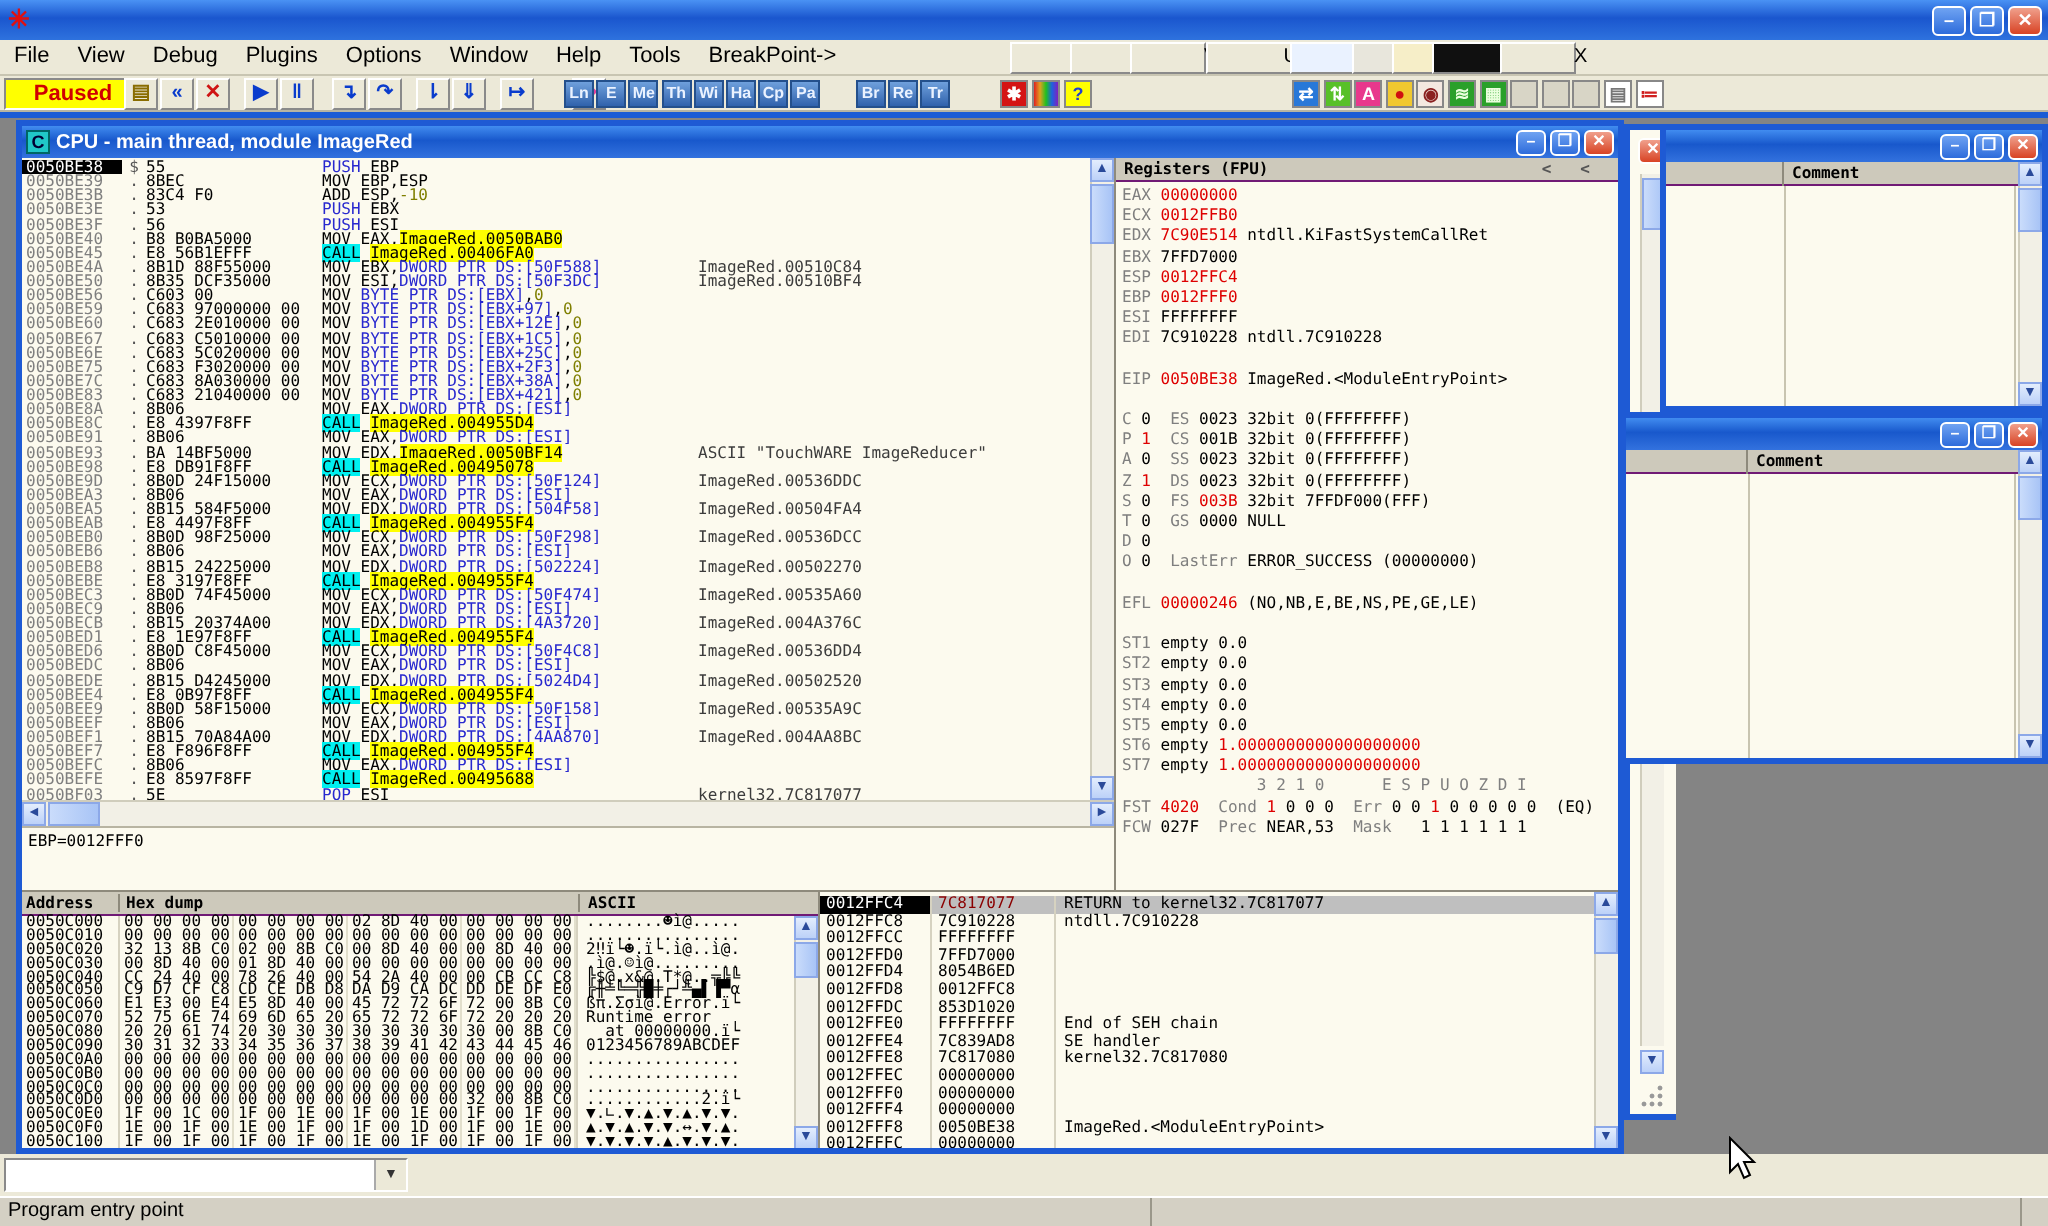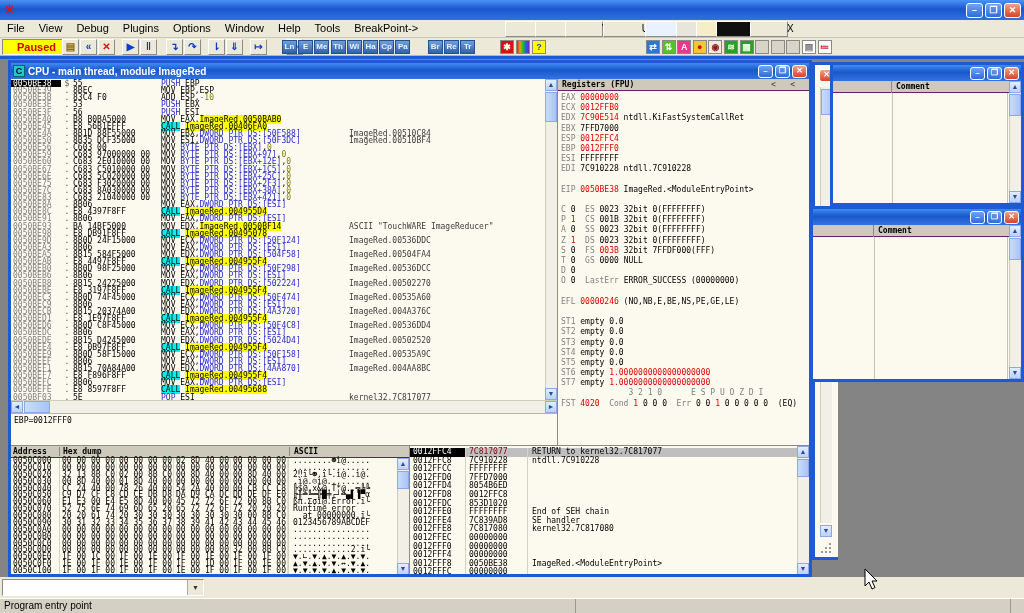--- a/index.html
+++ b/index.html
@@ -308,20 +308,21 @@
         <div class="rline">&nbsp;</div>
         <div class="rline"><span class="c-g">ST1 </span><span class="c-k">empty 0.0</span></div>
         <div class="rline"><span class="c-g">ST2 </span><span class="c-k">empty 0.0</span></div>
         <div class="rline"><span class="c-g">ST3 </span><span class="c-k">empty 0.0</span></div>
         <div class="rline"><span class="c-g">ST4 </span><span class="c-k">empty 0.0</span></div>
         <div class="rline"><span class="c-g">ST5 </span><span class="c-k">empty 0.0</span></div>
         <div class="rline"><span class="c-g">ST6 </span><span class="c-k">empty </span><span class="c-r">1.0000000000000000000</span></div>
         <div class="rline"><span class="c-g">ST7 </span><span class="c-k">empty </span><span class="c-r">1.0000000000000000000</span></div>
         <div class="rline"><span class="c-g">              3 2 1 0      E S P U O Z D I</span></div>
         <div class="rline"><span class="c-g">FST </span><span class="c-r">4020</span><span class="c-g">  Cond </span><span class="c-r">1</span><span class="c-k"> 0 0 0  </span><span class="c-g">Err </span><span class="c-k">0 0 </span><span class="c-r">1</span><span class="c-k"> 0 0 0 0 0  (EQ)</span></div>
+        <div class="rline"><span class="c-g">FCW </span><span class="c-k">027F</span><span class="c-g">  Prec </span><span class="c-k">NEAR,53  </span><span class="c-g">Mask </span><span class="c-k">  1 1 1 1 1 1</span></div>
       </div>
   </div>
 
   <div style="position:absolute;left:0;top:382px;width:398px;height:129px;border-top:1px solid #8E8A7C;overflow:hidden;">
     <div class="phead" style="height:12px;">
       <span style="display:inline-block;width:49px;padding-left:2px;border-right:1px solid #8E8A7C;">Address</span>
       <span style="display:inline-block;width:230px;padding-left:3px;border-right:1px solid #8E8A7C;">Hex dump</span>
       <span style="display:inline-block;width:80px;padding-left:4px;">ASCII</span>
     </div>
     <div id="dump-rows">

